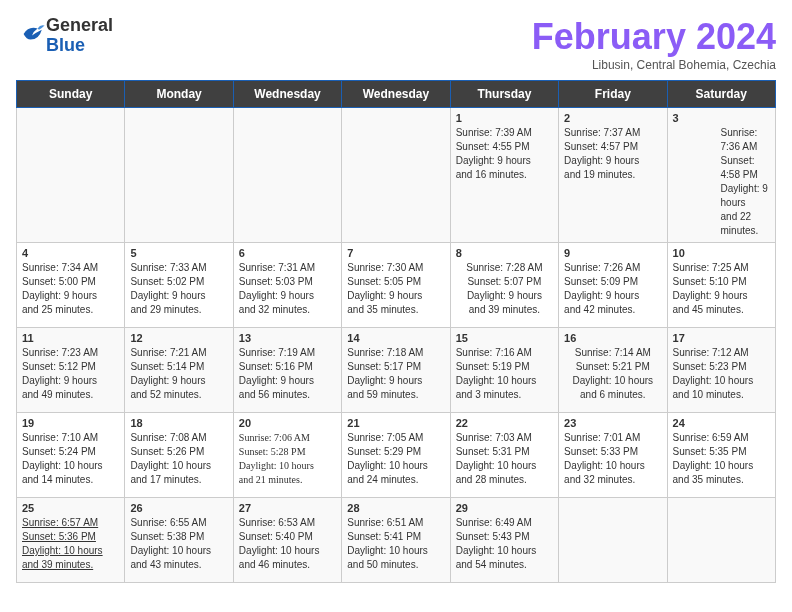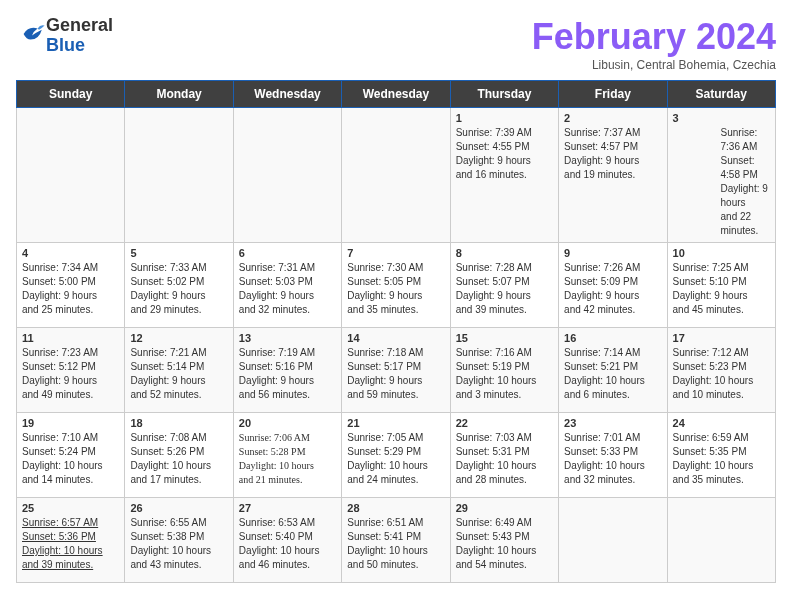--- a/index.html
+++ b/index.html
@@ -175,21 +175,21 @@
         </td>
         <td>
           <span class="day-number">7</span>
           <div class="day-info" style="white-space: pre-line;">Sunrise: 7:30 AM
 Sunset: 5:05 PM
 Daylight: 9 hours
 and 35 minutes.</div>
         </td>
         <td>
           <span class="day-number">8</span>
-          <div class="day-info" style="white-space: pre-line;">Sunrise: 7:28 AM
+          <div class="day-info" style="white-space: pre-line; text-align: center;">Sunrise: 7:28 AM
 Sunset: 5:07 PM
 Daylight: 9 hours
 and 39 minutes.</div>
         </td>
         <td>
           <span class="day-number">9</span>
           <div class="day-info" style="white-space: pre-line;">Sunrise: 7:26 AM
 Sunset: 5:09 PM
 Daylight: 9 hours
 and 42 minutes.</div>
@@ -233,21 +233,21 @@
         </td>
         <td>
           <span class="day-number">15</span>
           <div class="day-info" style="white-space: pre-line;">Sunrise: 7:16 AM
 Sunset: 5:19 PM
 Daylight: 10 hours
 and 3 minutes.</div>
         </td>
         <td>
           <span class="day-number">16</span>
-          <div class="day-info" style="white-space: pre-line;">Sunrise: 7:14 AM
+          <div class="day-info" style="white-space: pre-line; text-align: center;">Sunrise: 7:14 AM
 Sunset: 5:21 PM
 Daylight: 10 hours
 and 6 minutes.</div>
         </td>
         <td>
           <span class="day-number">17</span>
           <div class="day-info" style="white-space: pre-line;">Sunrise: 7:12 AM
 Sunset: 5:23 PM
 Daylight: 10 hours
 and 10 minutes.</div>

